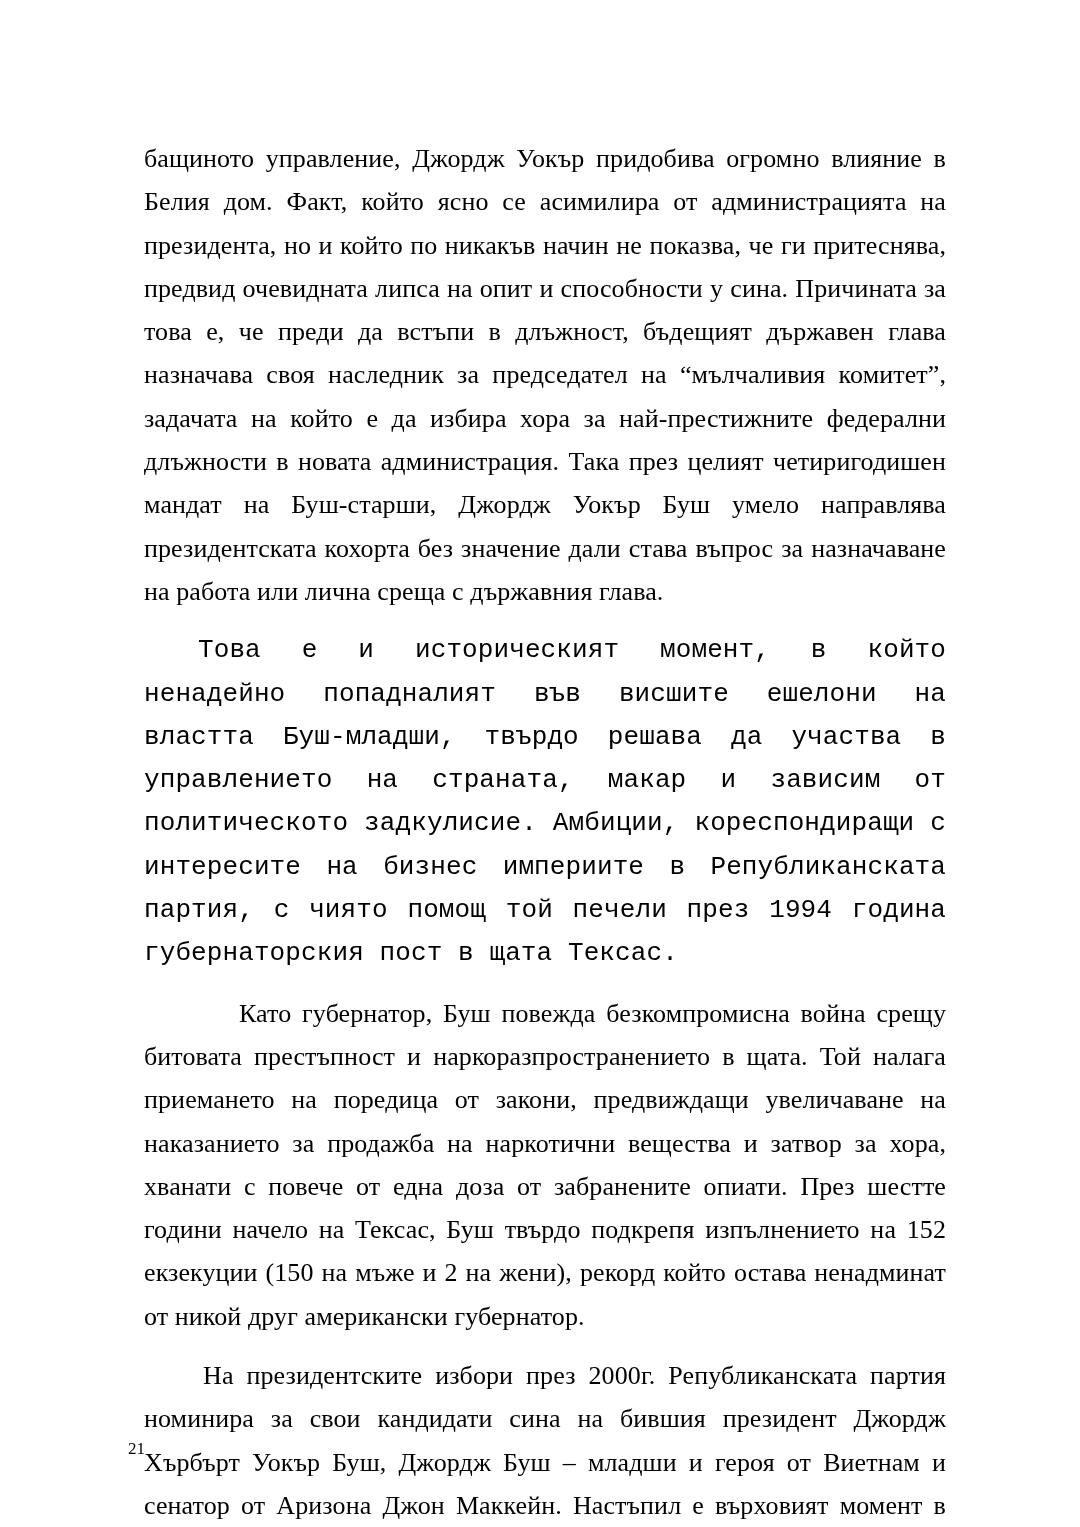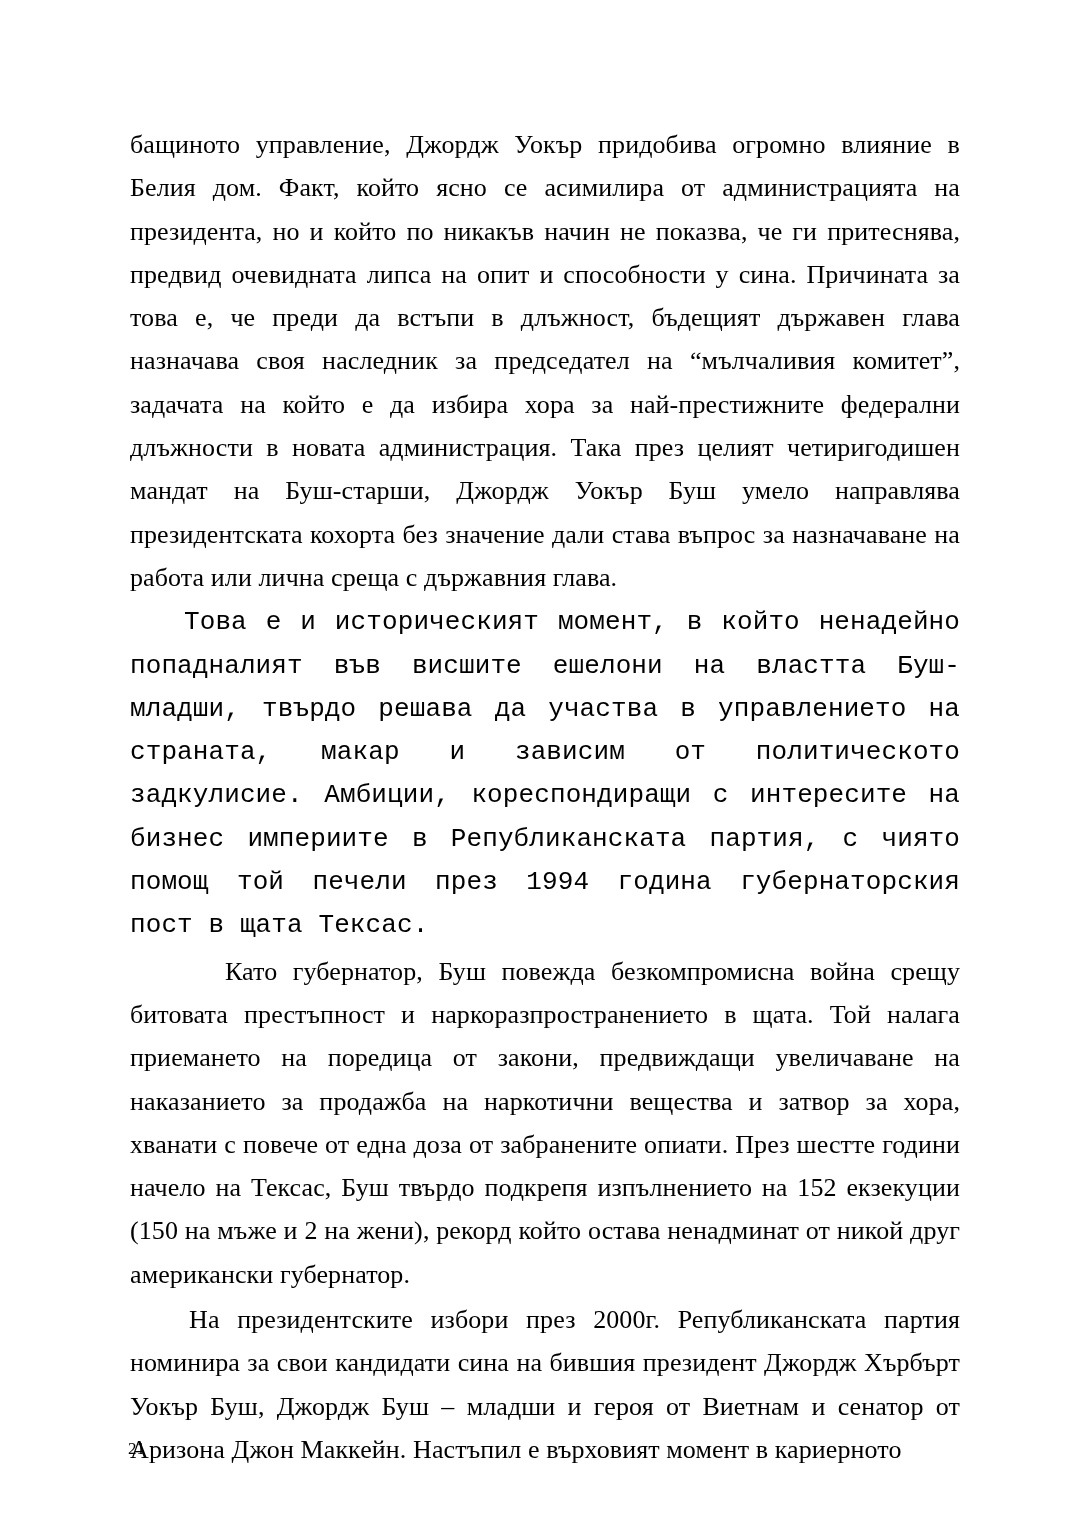--- a/index.html
+++ b/index.html
@@ -22,21 +22,21 @@
     left: 128px;
     top: 121px;
     width: 834px;
     font-size: 26px;
     line-height: 43.3px;
     text-align: justify;
     text-align-last: left;
     letter-spacing: 0.1px;
   }
   .text-block p {
-    margin: 2px;
+    margin: 16px;
     padding: 0;
   }
   .indent-sm { text-indent: 54px; font-family: Liberation Mono, monospace; }
   .indent-md { text-indent: 59px; }
   .indent-lg { text-indent: 95px; }
   .page-number {
     position: absolute;
     left: 128px;
     top: 1432px;
     font-size: 17px;

